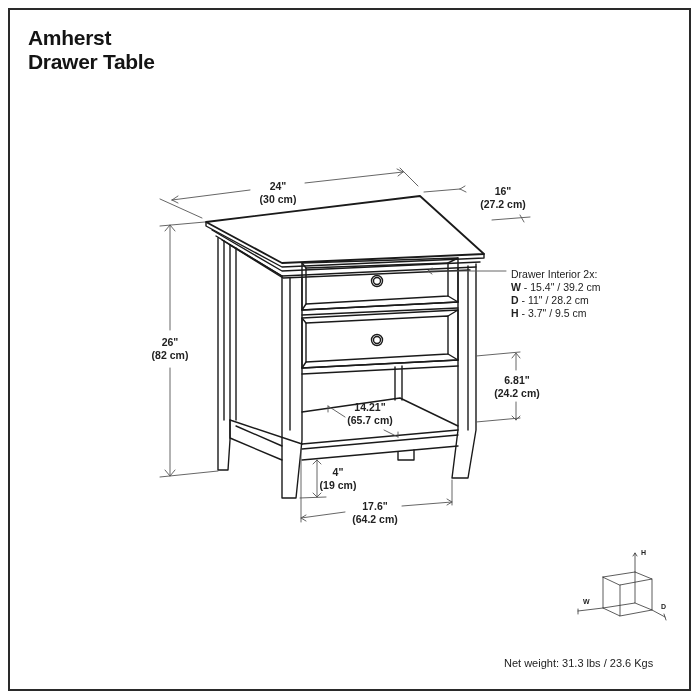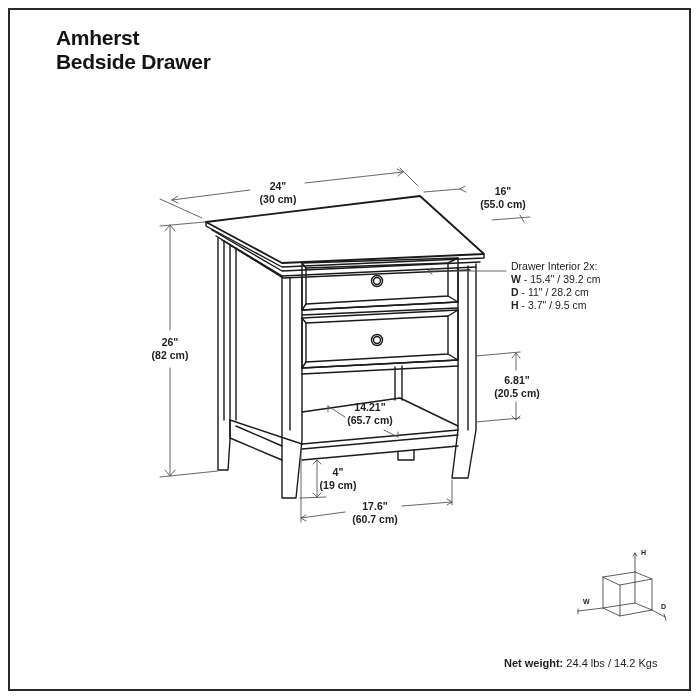--- a/index.html
+++ b/index.html
@@ -1,35 +1,35 @@
 <!DOCTYPE html>
 <html><head>
 <meta charset="utf-8">
 <style>
   html, body { margin:0; padding:0; background:#ffffff; }
   body { width:700px; height:700px; position:relative; overflow:hidden; font-family:"Liberation Sans", sans-serif; color:#1a1a1a; }
   .frame { position:absolute; left:8px; top:8px; width:683px; height:683px; border:2px solid #2a2a2a; box-sizing:border-box; }
-  .title { position:absolute; left:28px; top:26px; font-weight:700; font-size:21px; line-height:24px; letter-spacing:-0.3px; color:#141414;margin-left:28px; }
+  .title { position:absolute; left:28px; top:26px; font-weight:700; font-size:21px; line-height:24px; letter-spacing:-0.3px; color:#141414; }
   .lbl { position:absolute; text-align:center; font-size:10.5px; line-height:13px; font-weight:700; color:#222; }
   .lbl span { display:block; }
-  .drawer-info { position:absolute; left:511px; top:260px; font-size:10.5px; line-height:13px; color:#222; }
+  .drawer-info { position:absolute; left:511px; top:268px; font-size:10.5px; line-height:13px; color:#222; }
   .drawer-info b { font-weight:700; }
   .weight { position:absolute; left:504px; top:657px; font-size:11px; color:#222; }
-  .weight b { font-weight:700; }
+  .weight b { font-weight:400; }
   .axis-lbl { position:absolute; font-size:7px; font-weight:700; color:#222; }
   svg { position:absolute; left:0; top:0; }
 </style>
 </head>
 <body>
 
 <div class="frame"></div>
 
 <div class="title">
   <div>Amherst</div>
-  <div>Bedside Drawer</div>
+  <div>Drawer Table</div>
 </div>
 
 <svg width="700" height="700" viewBox="0 0 700 700" fill="none" stroke="#1a1a1a" stroke-width="1.4" stroke-linejoin="round" stroke-linecap="round">
 
   <path d="M206 222 L420 196 L484 254 L282 263 Z" stroke-width="1.8"></path>
 
   <path d="M206 222 L206 226 L282 267 L484 258 L484 254"></path>
   <path d="M212 230 L282 271 L480 262"></path>
   <path d="M216 236 L282 276 L476 267"></path>
 
@@ -150,47 +150,47 @@
     <path d="M664 614 L666 620"></path>
   </g>
 </svg>
 
 <div class="lbl" style="left:248px; top:180px; width:60px;">
   <span>24"</span>
   <span>(30 cm)</span>
 </div>
 <div class="lbl" style="left:470px; top:185px; width:66px;">
   <span>16"</span>
-  <span>(55.0 cm)</span>
+  <span>(27.2 cm)</span>
 </div>
 <div class="lbl" style="left:140px; top:336px; width:60px;">
   <span>26"</span>
   <span>(82 cm)</span>
 </div>
 <div class="lbl" style="left:488px; top:374px; width:58px;">
   <span>6.81"</span>
-  <span>(20.5 cm)</span>
+  <span>(24.2 cm)</span>
 </div>
 <div class="lbl" style="left:340px; top:401px; width:60px;">
   <span>14.21"</span>
   <span>(65.7 cm)</span>
 </div>
 <div class="lbl" style="left:318px; top:466px; width:40px;">
   <span>4"</span>
   <span>(19 cm)</span>
 </div>
 <div class="lbl" style="left:344px; top:500px; width:62px;">
   <span>17.6"</span>
-  <span>(60.7 cm)</span>
+  <span>(64.2 cm)</span>
 </div>
 
 <div class="drawer-info">
   <div>Drawer Interior 2x:</div>
   <div><b>W</b><span> - 15.4" / 39.2 cm</span></div>
   <div><b>D</b><span> - 11" / 28.2 cm</span></div>
   <div><b>H</b><span> - 3.7" / 9.5 cm</span></div>
 </div>
 
 <div class="axis-lbl" style="left:641px; top:549px;">H</div>
 <div class="axis-lbl" style="left:583px; top:598px;">W</div>
 <div class="axis-lbl" style="left:661px; top:603px;">D</div>
 
-<div class="weight"><b>Net weight:</b><span> 24.4 lbs / 14.2 Kgs</span></div>
+<div class="weight"><b>Net weight:</b><span> 31.3 lbs / 23.6 Kgs</span></div>
 
 </body></html>

